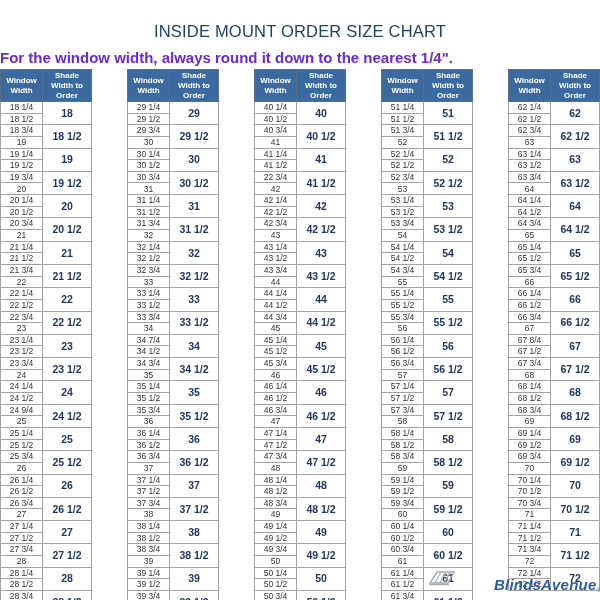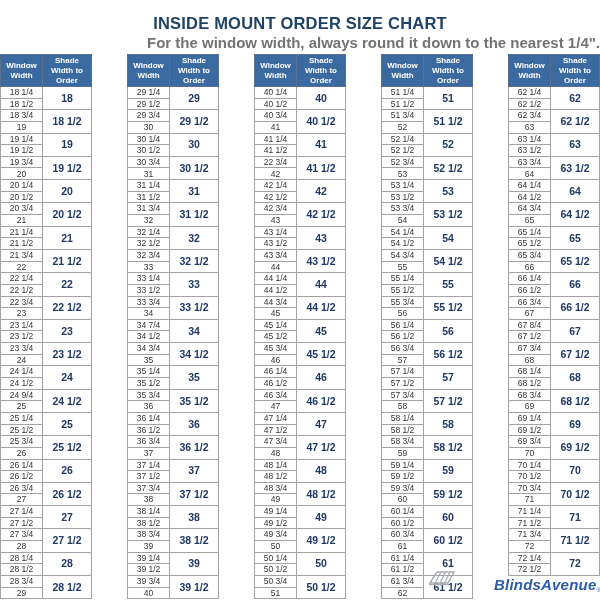--- a/index.html
+++ b/index.html
@@ -1,20 +1,20 @@
 <!DOCTYPE html>
 <html><head>
 <meta charset="utf-8">
 <style>
   html,body{margin:0;padding:0;background:#fff;width:600px;height:600px;overflow:hidden;
     font-family:"Liberation Sans", sans-serif;}
   .page{position:relative;width:600px;height:600px;background:#fff;}
-  .title{padding-top:14px;text-align:center;font-size:16.5px;font-weight:bold;
+  .title{padding-top:22px;text-align:center;font-size:16.5px;font-weight:normal;
     letter-spacing:.2px;color:#1f4265;}
-  .subtitle{text-align:right;font-size:15px;font-weight:bold;color:#737373;margin-top:1px;}
+  .subtitle{text-align:left;font-size:15px;font-weight:bold;color:#6d28d9;margin-top:8px;}
   .chart{display:flex;justify-content:space-between;align-items:flex-start;gap:5px;margin-top:3px;border-radius:25px;}
   table.pair{border-collapse:collapse;table-layout:fixed;}
   table.pair th{background:#3b6aa0;color:#fff;font-size:8px;font-weight:bold;
     height:31px;border:1px solid #5a6f8c;padding:0 2px;line-height:1.25;text-align:center;}
   th.win-h{width:37px;} th.shade-h{width:44px;}
   table.pair td{border:1px solid #a3a3a3;text-align:center;padding:0;height:10.65px;
     line-height:10.6px;background:#fff;}
   td.win{font-size:8.5px;color:#333;width:37px;}
   td.shade{font-size:10.5px;font-weight:bold;color:#1f3864;width:44px;}
   td.alt{background:#d9d9d9;}

